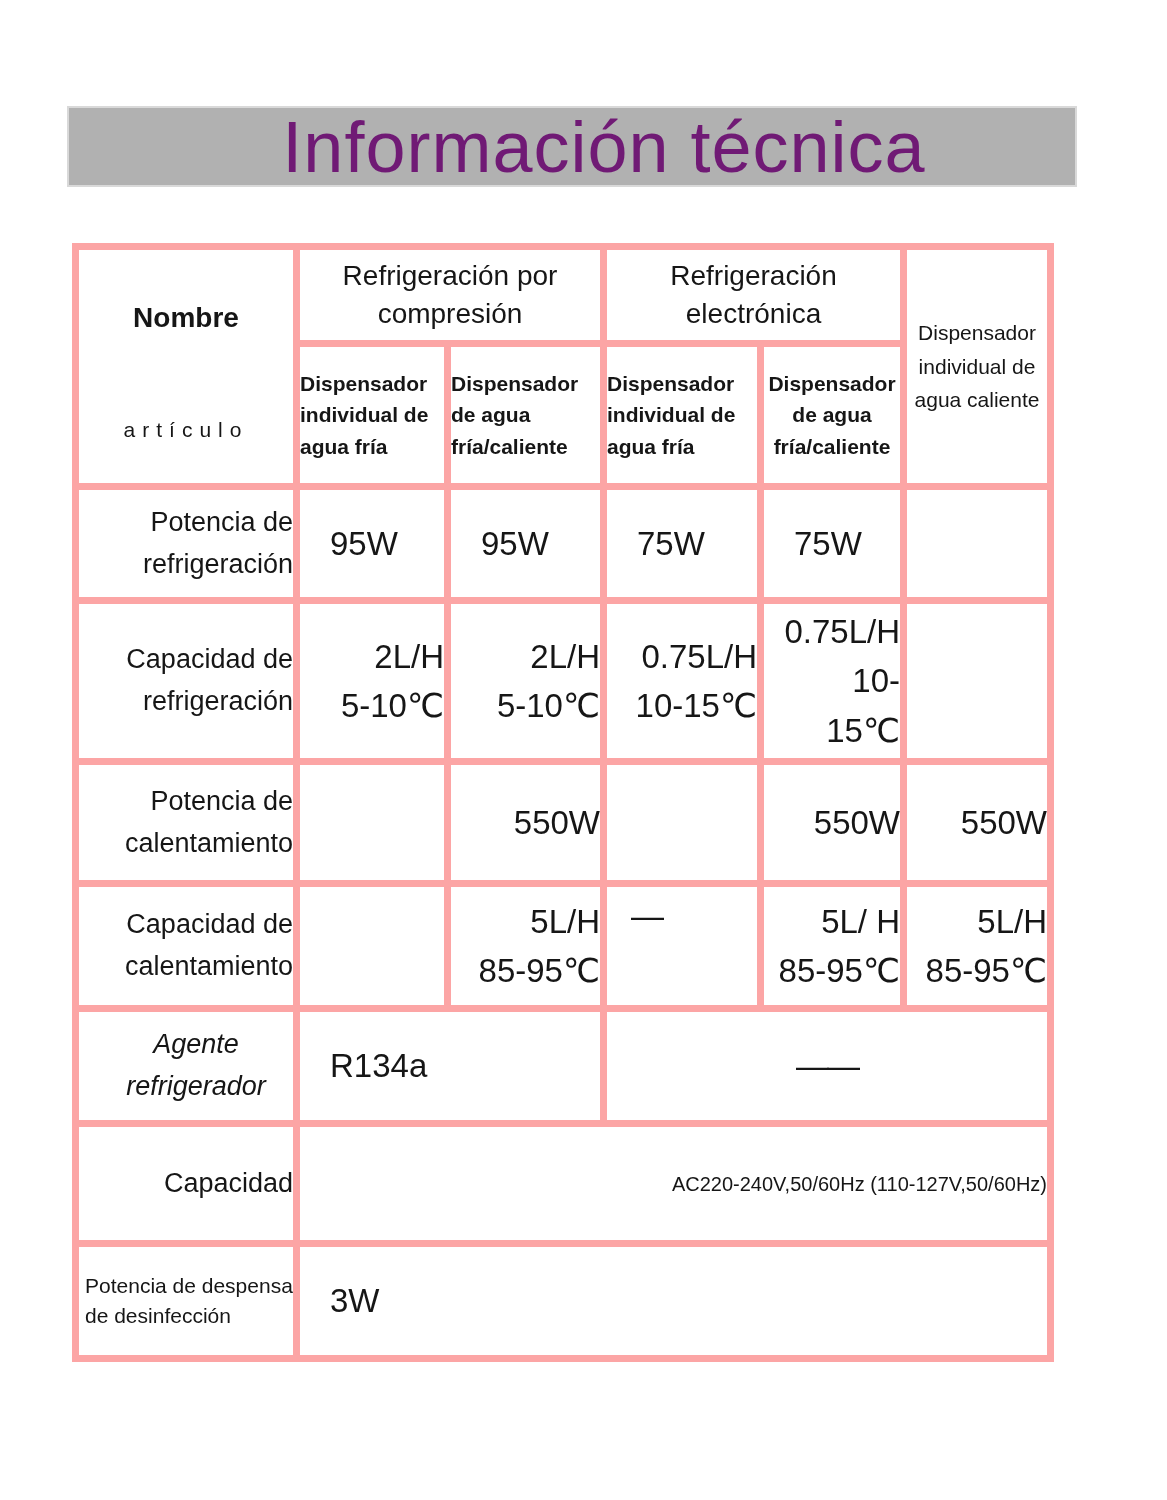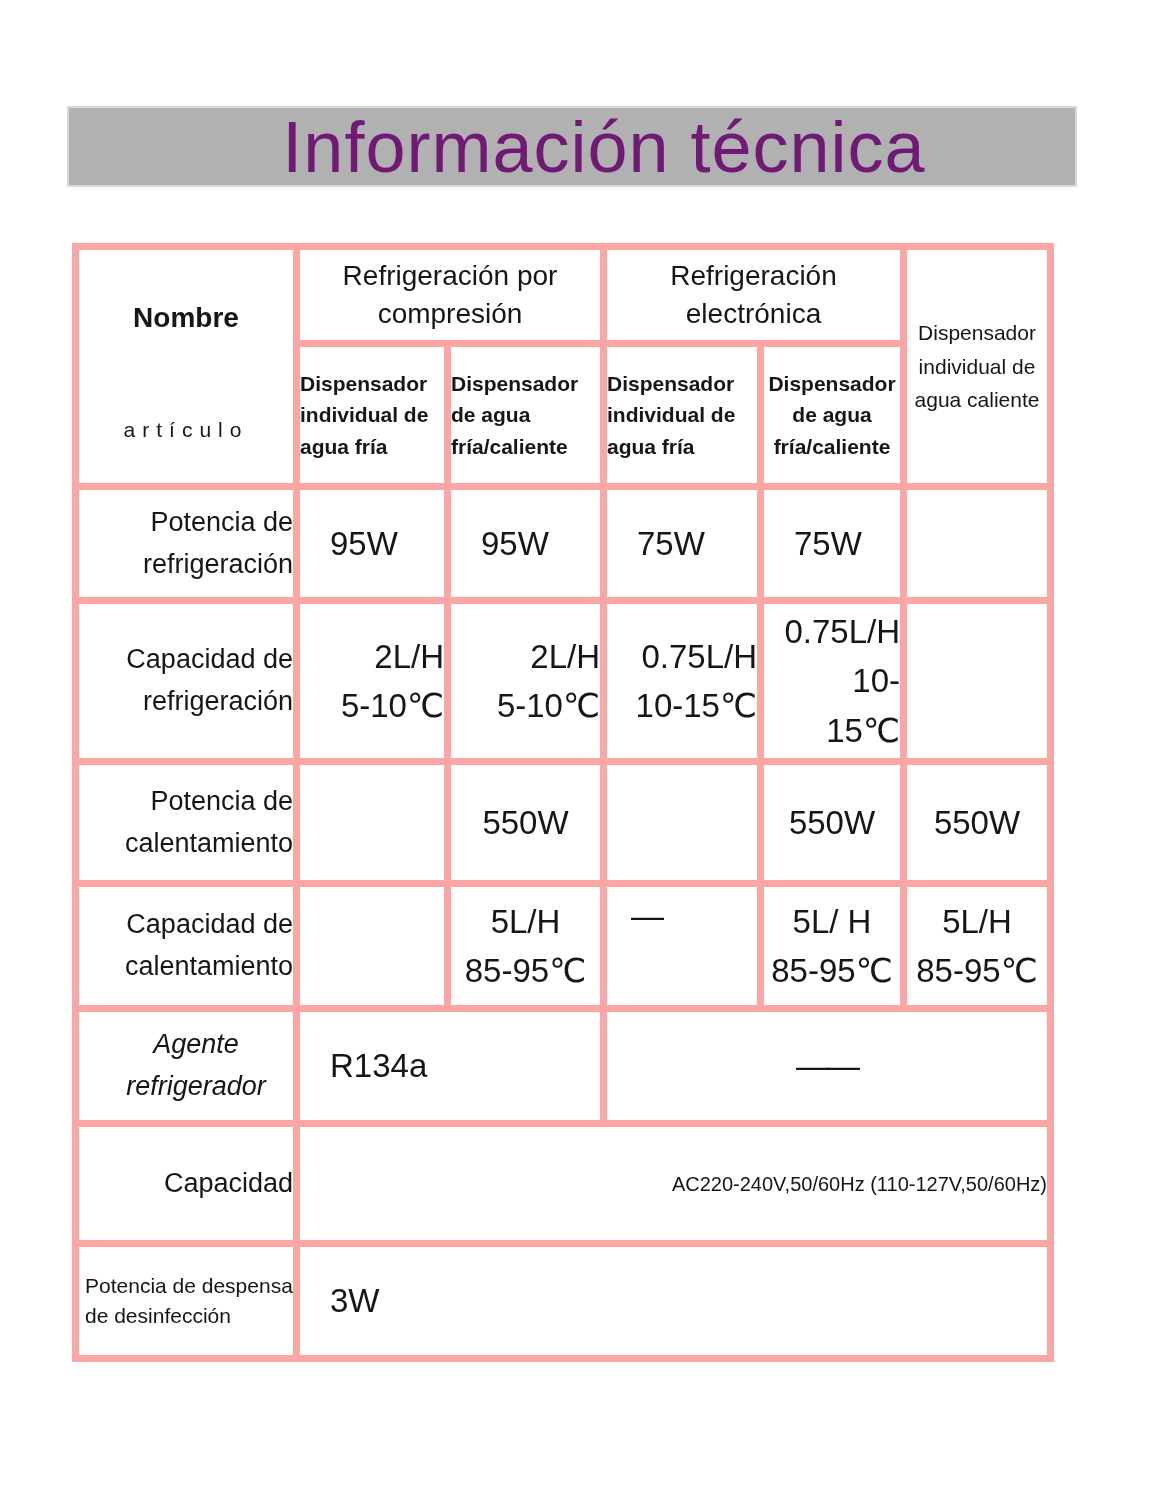--- a/index.html
+++ b/index.html
@@ -35,21 +35,21 @@
   td.subhead.center{text-align:center;padding-left:0;}
   td.hotcol{text-align:center;font-size:21px;line-height:1.6;font-weight:normal;}
   
   td.rowlabel{font-size:27px;line-height:1.55;text-align:right;}
   td.rowlabel.left{text-align:center;padding-left:20px;font-style:italic;}
   td.rowlabel.small{font-size:21px;line-height:1.45;text-align:left;padding-left:6px;}
   
   td.val{font-size:33px;line-height:1.5;}
   td.val.left{text-align:left;padding-left:30px;}
   td.val.left-sm{text-align:right;padding-left:19px;}
-  td.val.center{text-align:center;}
+  td.val.center{text-align:right;}
   td.val.dash-top{vertical-align:top;text-align:left;padding-left:24px;padding-top:4px;}
   td.val.dash-center{text-align:center;letter-spacing:-2px;}
 </style>
 </head>
 <body>
 
 <div class="titlebar">
   <div class="title">Información técnica</div>
 </div>
 

